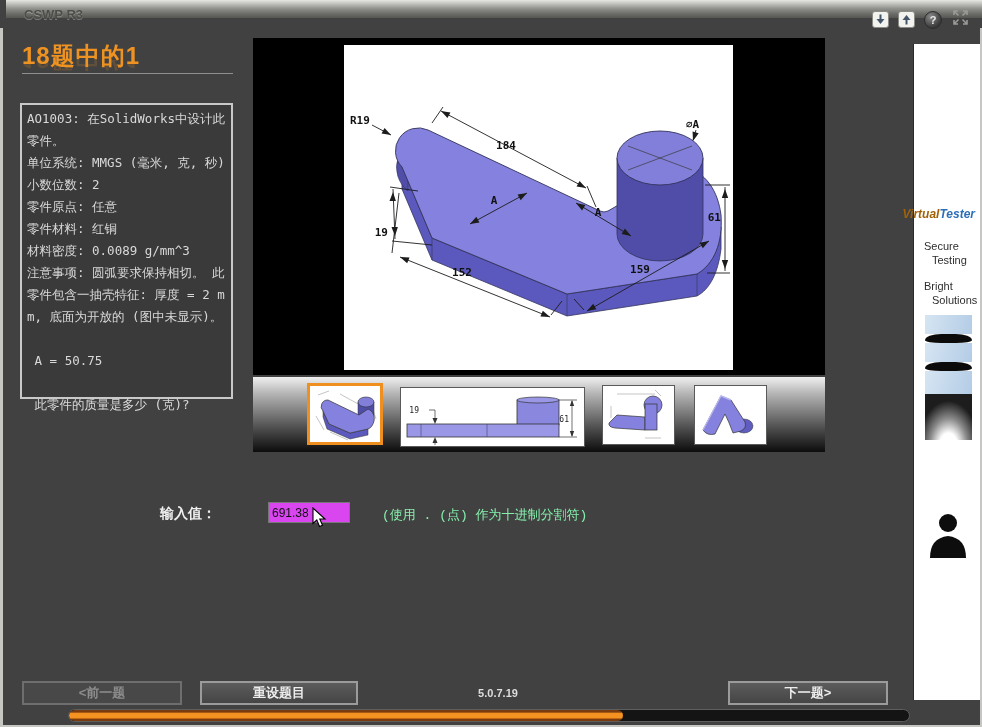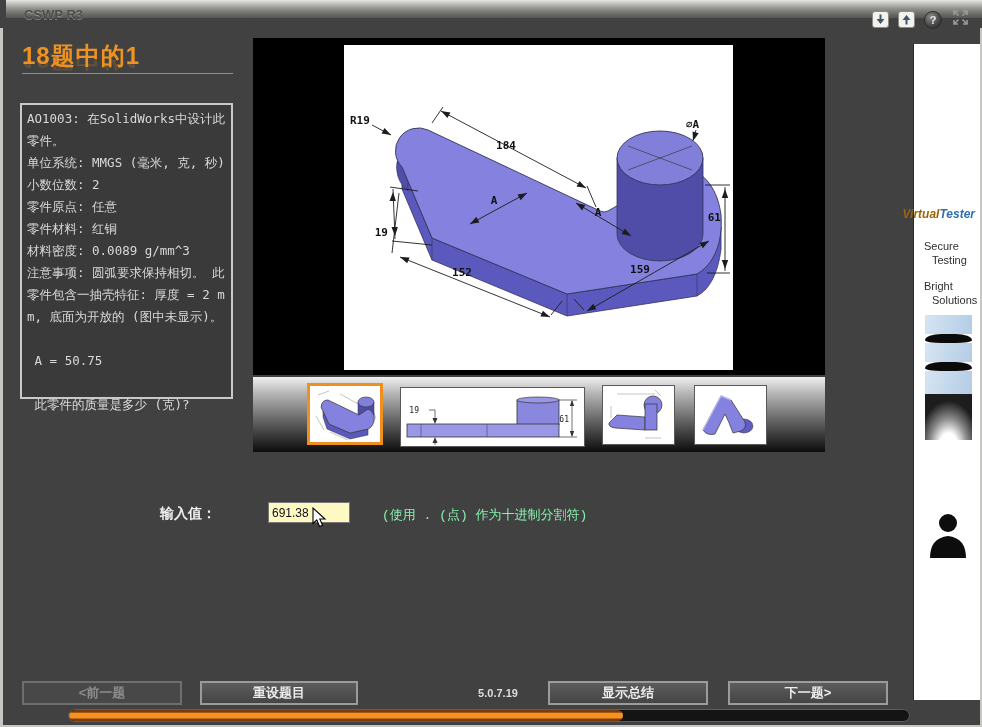--- a/index.html
+++ b/index.html
@@ -51,21 +51,21 @@
   .thumb { position:absolute; background:#fff; border:1px solid #5a5a5a; }
   #thumb-1 { left:54px; top:6px; width:76px; height:62px; border:3px solid #ef8f1f; }
   #thumb-2 { left:147px; top:10px; width:185px; height:60px; }
   #thumb-3 { left:349px; top:8px; width:73px; height:60px; }
   #thumb-4 { left:441px; top:8px; width:73px; height:60px; }
   .thumbdim { font-family:"DejaVu Sans Mono", monospace; font-size:8px; fill:#222; }
 
   
   #answer-label { position:absolute; left:160px; top:505px; font-size:14px; font-weight:bold; color:#f0f0f0; }
   #answer-input { position:absolute; left:268px; top:502px; width:82px; height:21px;
-    border:1px solid #777; background:#fef9c3; color:#111; font-size:12px;
+    border:1px solid #777; background:#d946ef; color:#111; font-size:12px;
     font-family:"Liberation Sans", sans-serif; padding:1px 3px; }
   #answer-hint { position:absolute; left:382px; top:506px; font-size:13px; color:#86efac;font-family:Liberation Mono, monospace; }
   #cursor { position:absolute; left:312px; top:507px; z-index:60; }
 
   
   .fbtn { position:absolute; top:681px; height:24px; background:linear-gradient(#5c5c5c,#454545);
     border:2px solid #9b9b9b; border-radius:0; color:#ededed; font-size:13px; font-weight:bold;
     font-family:"Liberation Sans", sans-serif; text-align:center; line-height:20px; }
   #btn-prev { left:22px; width:160px; border-color:#6e6e6e; color:#8d8d8d; background:#484848; }
   #btn-reset { left:200px; width:158px; }
@@ -255,21 +255,20 @@
   <div id="answer-hint">(使用 . (点) 作为十进制分割符)</div>
   <div id="cursor">
     <svg width="15" height="22" viewBox="0 0 15 22">
       <path d="M1,1 L1,16.5 L4.8,13 L7.5,19.5 L10.5,18.2 L7.8,12 L13,12 Z" fill="#fff" stroke="#000" stroke-width="1.1"></path>
     </svg>
   </div>
 
   <div class="fbtn" id="btn-prev">&lt;前一题</div>
   <div class="fbtn" id="btn-reset">重设题目</div>
   <div id="version">5.0.7.19</div>
-  <div class="fbtn" id="btn-summary">显示总结</div>
   <div class="fbtn" id="btn-next">下一题&gt;</div>
 
   <div id="progress-track">
     <div id="progress-fill" style="width: 66%;"></div>
   </div>
 
 
   <div id="sidebar">
     <div id="brand">
       <span class="lt">Virtual</span><span class="dk">Tester</span>

